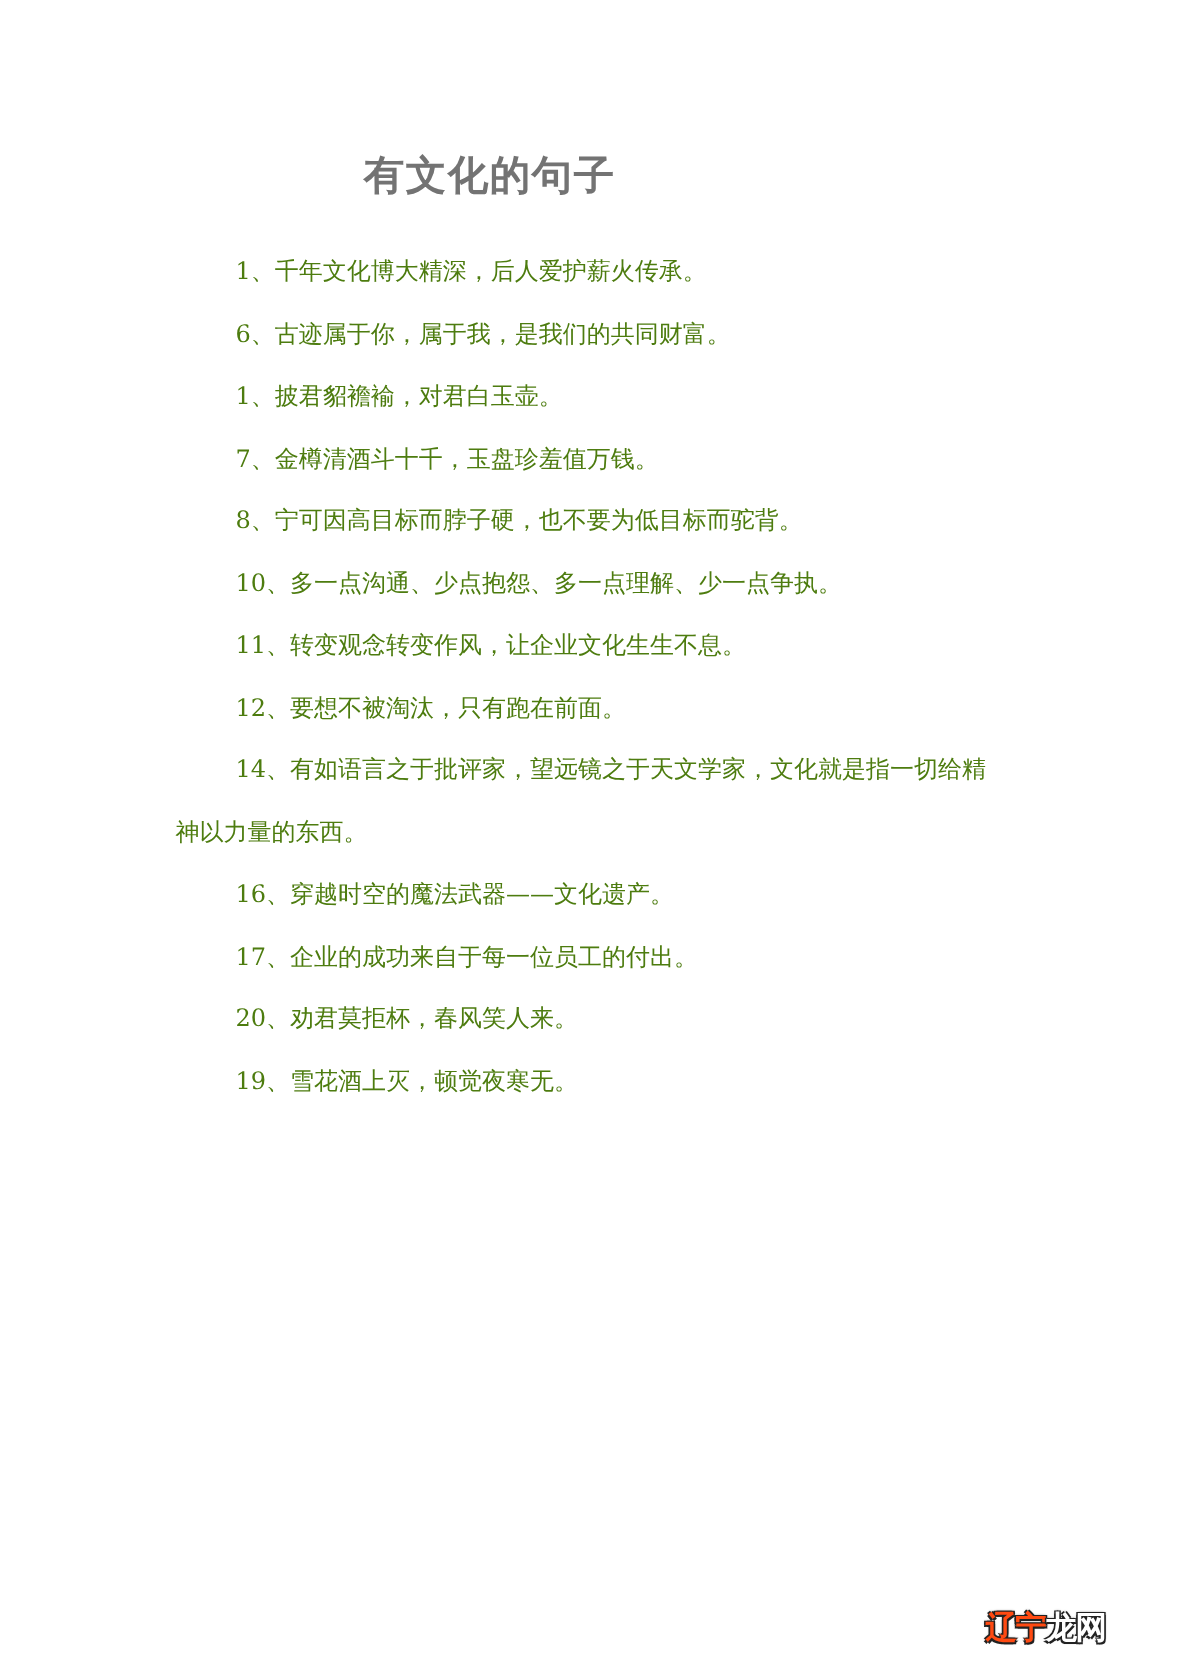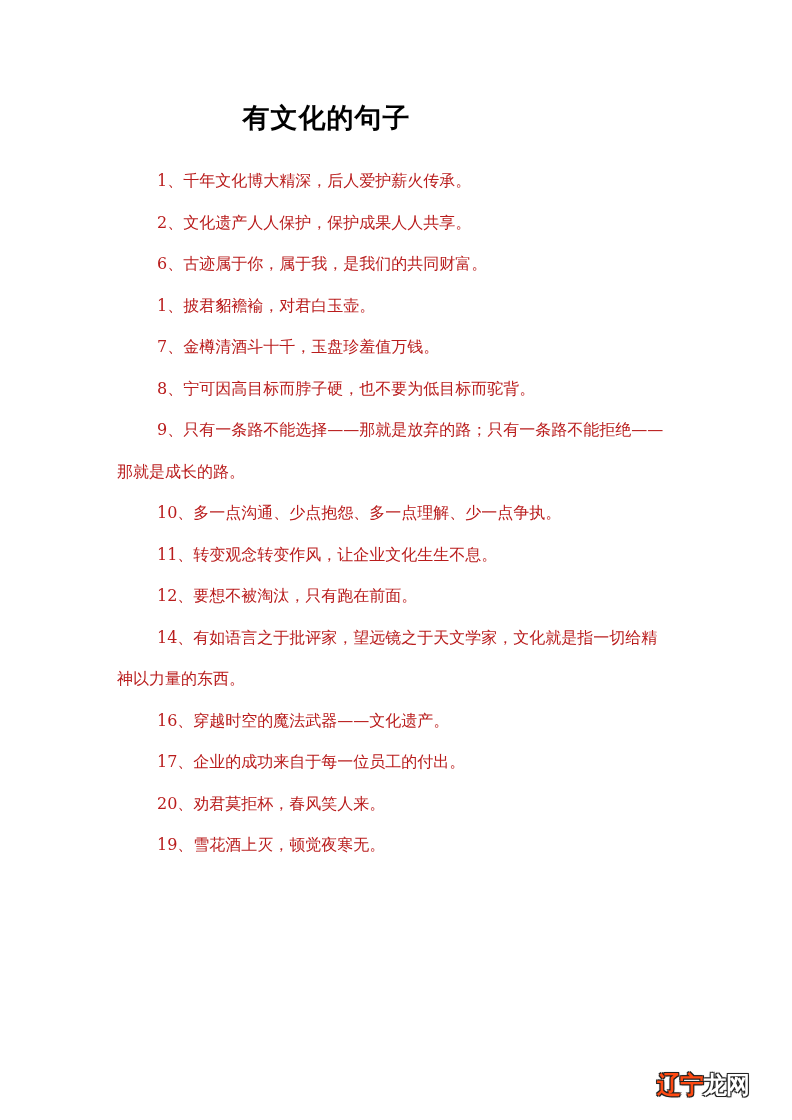--- a/index.html
+++ b/index.html
@@ -26,73 +26,71 @@
       position: absolute;
       left: 0;
       top: 96px;
       width: 653px;
       text-align: center;
       font-family: "DejaVu Sans", "Liberation Sans", sans-serif;
       font-weight: bold;
       font-size: 27px;
       line-height: 44px;
       letter-spacing: 1px;
-      color: #000000;
+      color: #737373;
     }
     .body-text {
       position: absolute;
       left: 117px;
       top: 160px;
       width: 560px;
     }
     .para {
       font-size: 16px;
       line-height: 41.5px;
       text-indent: 40px;
       margin: 0;
       white-space: normal;
       word-break: break-all;
-      color: #b91c1c;
+      color: #4d7c0f;
     }
     .para.wrap {
       width: 556px;
     }
     .watermark {
       position: absolute;
       left: 657px;
       top: 1071px;
       font-family: "DejaVu Sans", "Liberation Sans", sans-serif;
       font-weight: bold;
-      font-size: 24px;
+      font-size: 21px;
       line-height: 28px;
       letter-spacing: -1px;
     }
     .watermark .wm-orange {
       color: #ff4a12;
       text-shadow: -1px -1px 0 #222, 1px -1px 0 #222, -1px 1px 0 #222, 1px 1px 0 #222, 0 0 2px #222;
     }
     .watermark .wm-white {
       color: #ffffff;
       text-shadow: -1px -1px 0 #222, 1px -1px 0 #222, -1px 1px 0 #222, 1px 1px 0 #222, 0 0 2px #222;
     }
   </style>
 </head>
 <body>
 
 <div class="page">
   <div class="title">有文化的句子</div>
 
   <div class="body-text">
     <p class="para">1、千年文化博大精深，后人爱护薪火传承。</p>
-    <p class="para">2、文化遗产人人保护，保护成果人人共享。</p>
     <p class="para">6、古迹属于你，属于我，是我们的共同财富。</p>
     <p class="para">1、披君貂襜褕，对君白玉壶。</p>
     <p class="para">7、金樽清酒斗十千，玉盘珍羞值万钱。</p>
     <p class="para">8、宁可因高目标而脖子硬，也不要为低目标而驼背。</p>
-    <p class="para wrap">9、只有一条路不能选择——那就是放弃的路；只有一条路不能拒绝——那就是成长的路。</p>
     <p class="para">10、多一点沟通、少点抱怨、多一点理解、少一点争执。</p>
     <p class="para">11、转变观念转变作风，让企业文化生生不息。</p>
     <p class="para">12、要想不被淘汰，只有跑在前面。</p>
     <p class="para wrap">14、有如语言之于批评家，望远镜之于天文学家，文化就是指一切给精神以力量的东西。</p>
     <p class="para">16、穿越时空的魔法武器——文化遗产。</p>
     <p class="para">17、企业的成功来自于每一位员工的付出。</p>
     <p class="para">20、劝君莫拒杯，春风笑人来。</p>
     <p class="para">19、雪花酒上灭，顿觉夜寒无。</p>
   </div>
 

